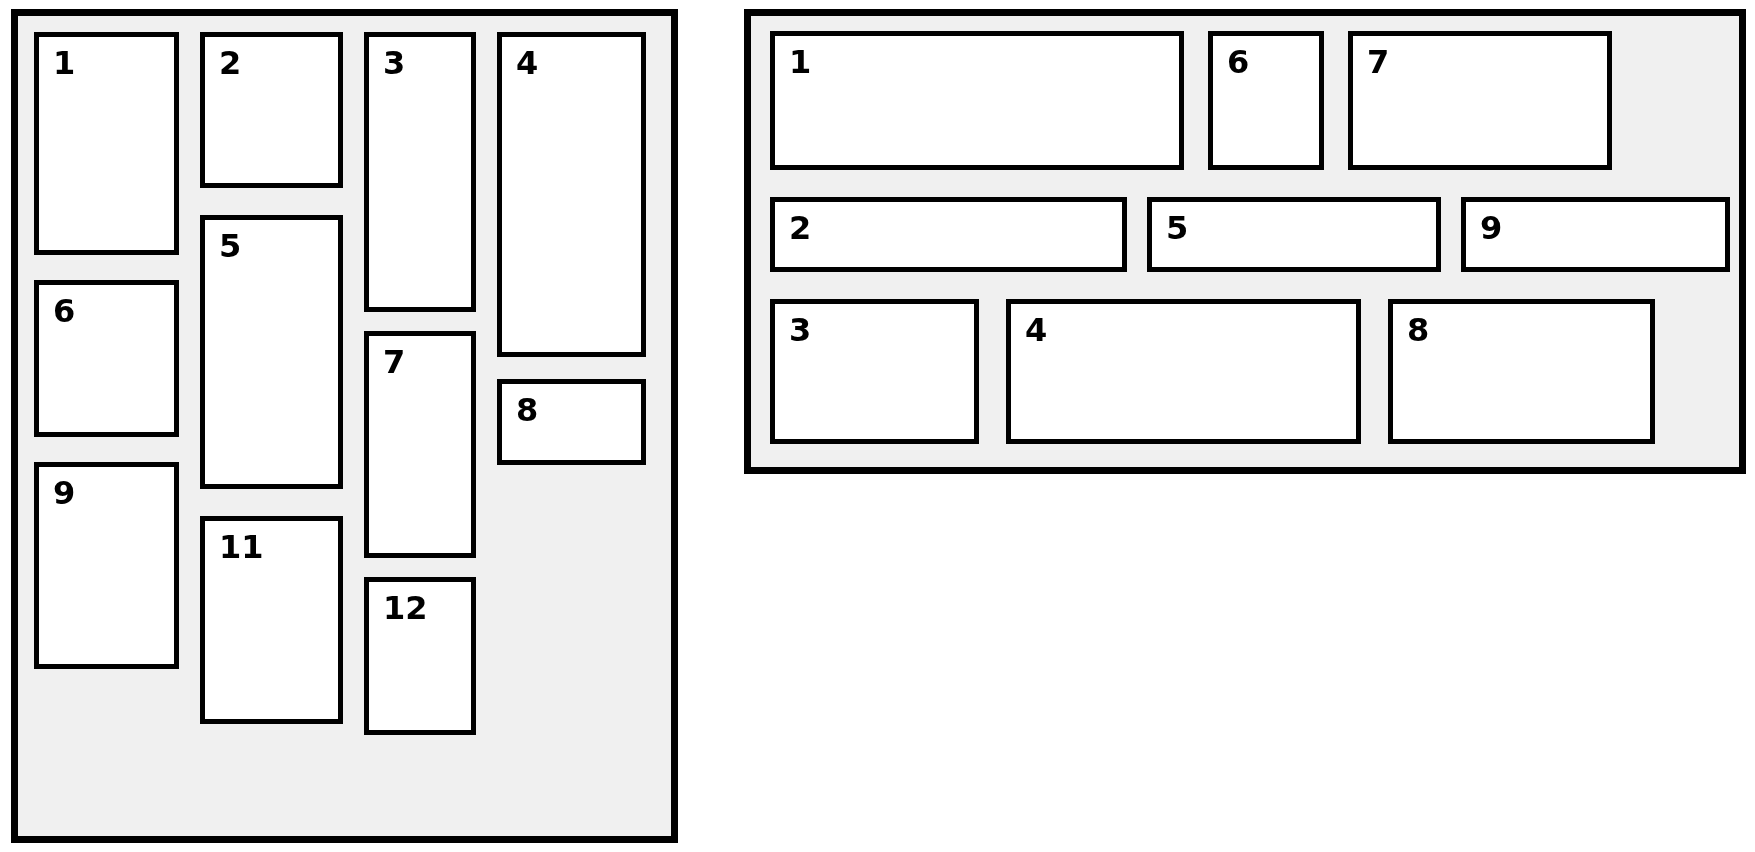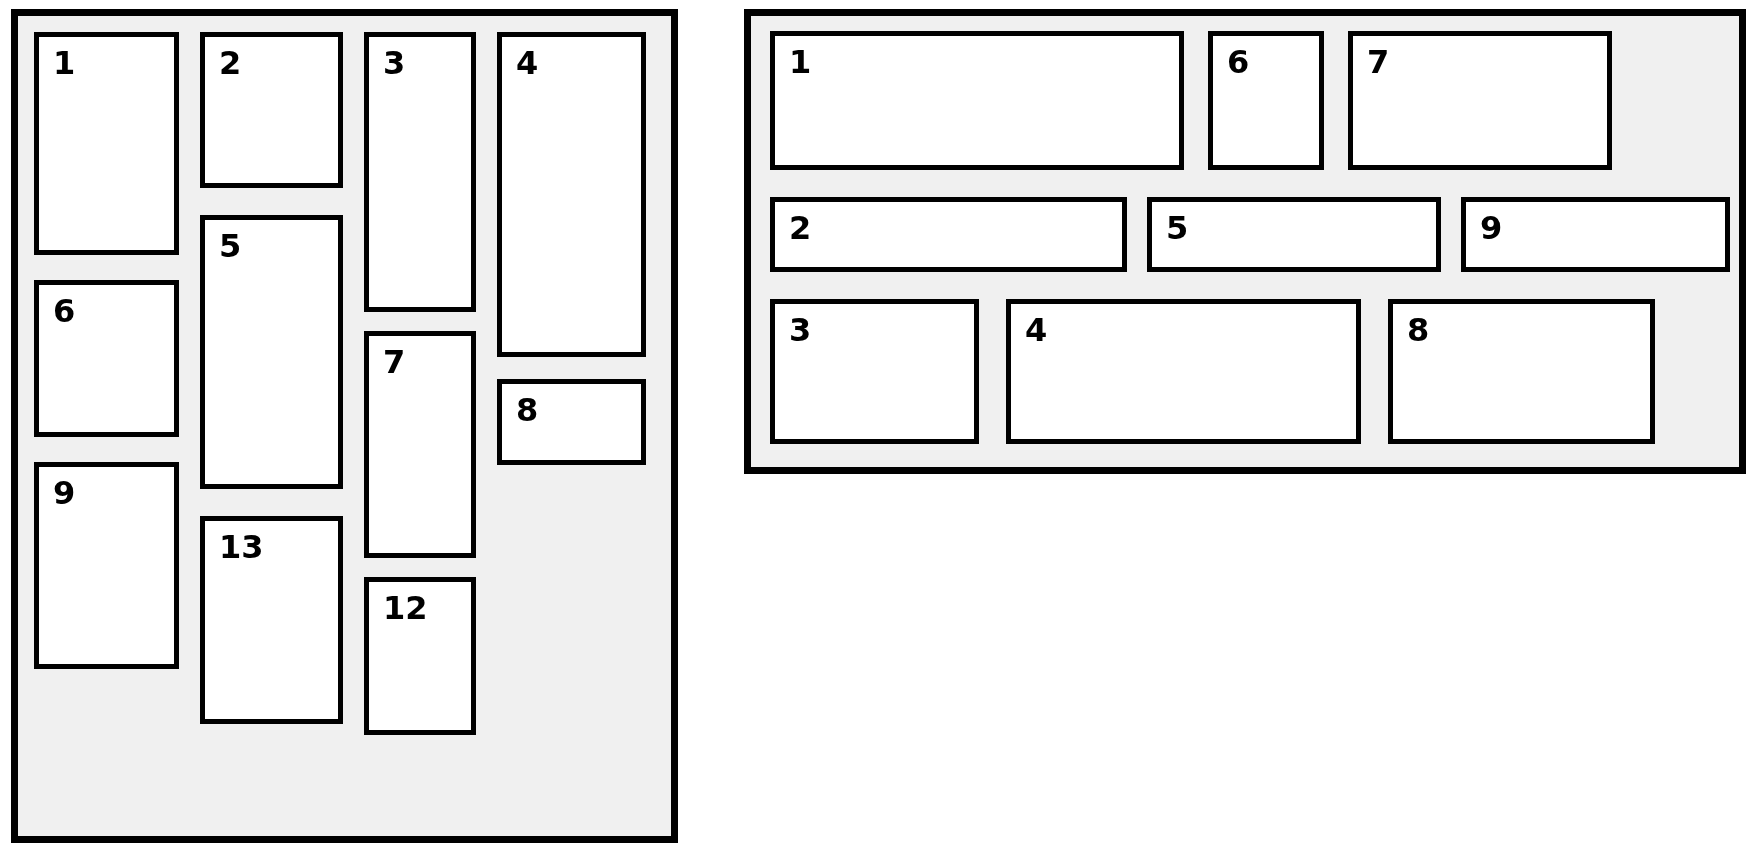--- a/index.html
+++ b/index.html
@@ -91,21 +91,21 @@
   </div>
 
   <div class="masonry-col" style="width:143px; gap:27px;">
     <div class="card" style="height:156px;">
       <span class="num">2</span>
     </div>
     <div class="card" style="height:274px;">
       <span class="num">5</span>
     </div>
     <div class="card" style="height:208px;">
-      <span class="num">13</span>
+      <span class="num">11</span>
     </div>
   </div>
 
   <div class="masonry-col" style="width:112px; gap:19px;">
     <div class="card" style="height:280px;">
       <span class="num">3</span>
     </div>
     <div class="card" style="height:227px;">
       <span class="num">7</span>
     </div>

